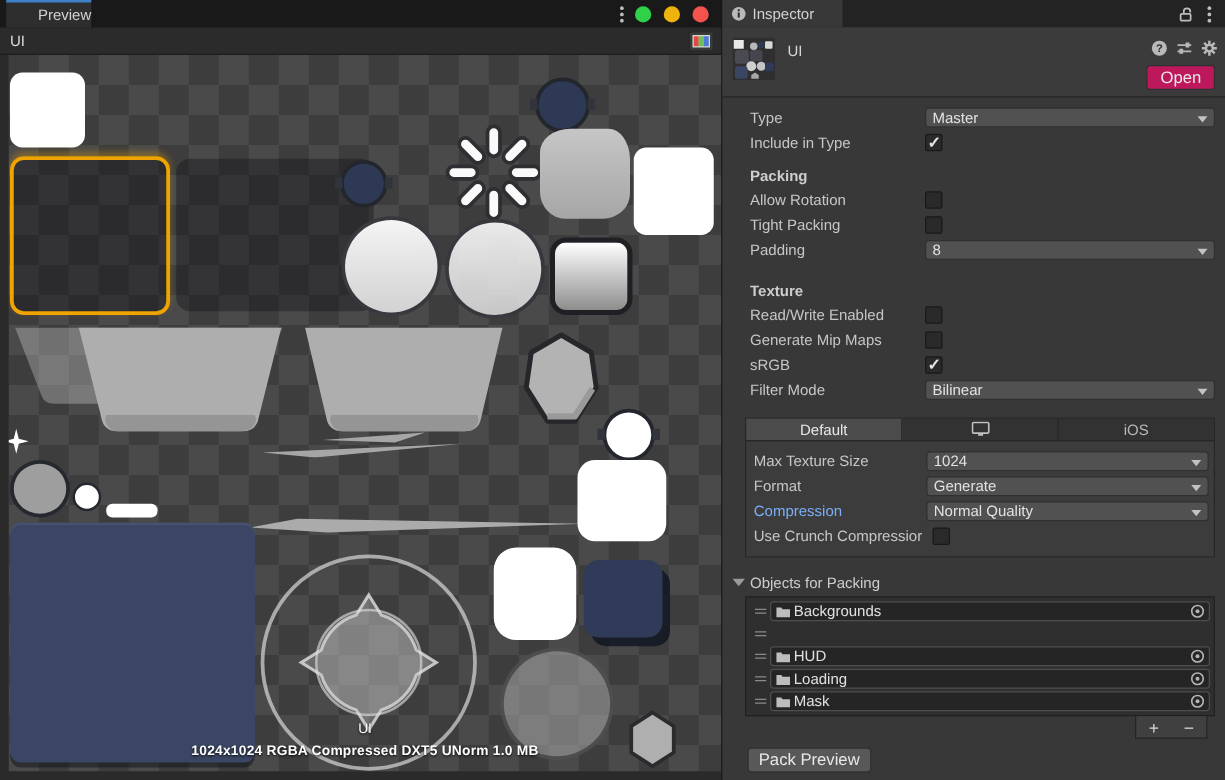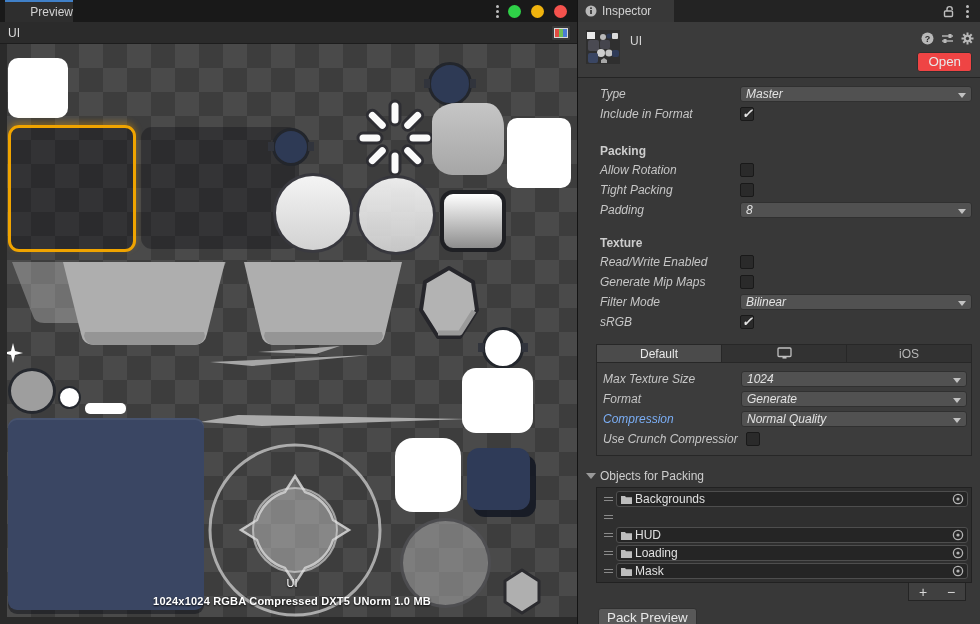--- a/index.html
+++ b/index.html
@@ -58,27 +58,27 @@
   .inspector-pane { width:402px; height:624px; background:#383838; display:flex; flex-direction:column; }
   .in-tabstrip { height:22px; background:#232323; display:flex; align-items:stretch; }
   .in-tab { width:96px; background:#383838; display:flex; align-items:center; gap:5px; padding-left:7px; color:#d2d2d2; }
   .in-tabstrip .spacer { flex:1; }
   .strip-icon { width:18px; display:flex; align-items:center; justify-content:center; cursor:pointer; }
   .in-header { position:relative; height:56px; background:#3b3b3b; border-bottom:1px solid #242424; }
   .thumb { position:absolute; left:8px; top:8px; width:34px; height:34px; }
   .obj-title { position:absolute; left:52px; top:12px; color:#d6d6d6; }
   .hdr-icons { position:absolute; right:6px; top:10px; display:flex; gap:7px; }
   .hdr-icons span { cursor:pointer; display:flex; }
-  .open-btn { position:absolute; right:8px; bottom:5px; background:#ef4444; border:1px solid #303030; border-radius:3px; color:#e8e8e8; padding:1px 10px 2px; cursor:pointer; }
+  .open-btn { position:absolute; right:8px; bottom:5px; background:#be185d; border:1px solid #303030; border-radius:3px; color:#e8e8e8; padding:1px 10px 2px; cursor:pointer; }
   .in-body { flex:1; padding-top:6px; overflow:hidden; }
-  .row { display:flex; align-items:center; height:20px; padding:0 8px 0 22px;font-style:italic; }
+  .row { display:flex; align-items:center; height:20px; padding:0 8px 0 22px; }
   .row .lbl { width:140px; color:#c6c6c6; white-space:nowrap; }
   .row .lbl.mod { color:#7BAEF5; }
   .row .val { flex:1; display:flex; align-items:center; }
-  .sect { height:18px; margin-top:18px; padding-left:22px; font-weight:bold; color:#cdcdcd; display:flex; align-items:center; }
+  .sect { height:18px; margin-top:8px; padding-left:22px; font-weight:bold; color:#cdcdcd; display:flex; align-items:center; }
   .dropdown { position:relative; width:100%; height:16px; background:#515151; border:1px solid #303030; border-radius:3px; color:#e2e2e2; display:flex; align-items:center; padding:0 16px 1px 5px; cursor:pointer; }
   .dropdown .arrow { position:absolute; right:5px; top:6px; width:0; height:0; border-left:4px solid transparent; border-right:4px solid transparent; border-top:5px solid #c2c2c2; }
   .checkbox { width:14px; height:14px; background:#2a2a2a; border:1px solid #191919; border-radius:2px; position:relative; cursor:pointer; }
   .checkbox.checked::after { content:"✓"; position:absolute; left:1px; top:-2px; color:#e4e4e4; font-size:13px; font-weight:bold; }
   
   .plat-box { margin:12px 8px 0 18px; border:1px solid #272727; background:#3c3c3c; }
   .plat-tabs { display:flex; height:18px; background:#323232; border-bottom:1px solid #272727; }
   .plat-tab { flex:1; display:flex; align-items:center; justify-content:center; color:#b7b7b7; border-right:1px solid #272727; cursor:pointer; }
   .plat-tab:last-child { border-right:none; }
   .plat-tab.active { background:#4b4b4b; color:#e8e8e8; }
@@ -298,21 +298,21 @@
       <div class="row">
         <span class="lbl">Type</span>
         <span class="val">
             <span class="dropdown">
               <span>Master</span>
               <i class="arrow"></i>
             </span>
           </span>
       </div>
       <div class="row">
-        <span class="lbl">Include in Format</span>
+        <span class="lbl">Include in Type</span>
         <span class="val">
             <span class="checkbox checked"></span>
           </span>
       </div>
 
       <div class="sect">Packing</div>
       <div class="row">
         <span class="lbl">Allow Rotation</span>
         <span class="val">
             <span class="checkbox"></span>
@@ -341,32 +341,32 @@
             <span class="checkbox"></span>
           </span>
       </div>
       <div class="row">
         <span class="lbl">Generate Mip Maps</span>
         <span class="val">
             <span class="checkbox"></span>
           </span>
       </div>
       <div class="row">
+        <span class="lbl">sRGB</span>
+        <span class="val">
+            <span class="checkbox checked"></span>
+          </span>
+      </div>
+      <div class="row">
         <span class="lbl">Filter Mode</span>
         <span class="val">
             <span class="dropdown">
               <span>Bilinear</span>
               <i class="arrow"></i>
             </span>
-          </span>
-      </div>
-      <div class="row">
-        <span class="lbl">sRGB</span>
-        <span class="val">
-            <span class="checkbox checked"></span>
           </span>
       </div>
 
       <div class="plat-box">
         <div class="plat-tabs">
           <div class="plat-tab active">
               <span>Default</span>
             </div>
           <div class="plat-tab">
             <svg class="icn" width="15" height="13" viewBox="0 0 15 13">

